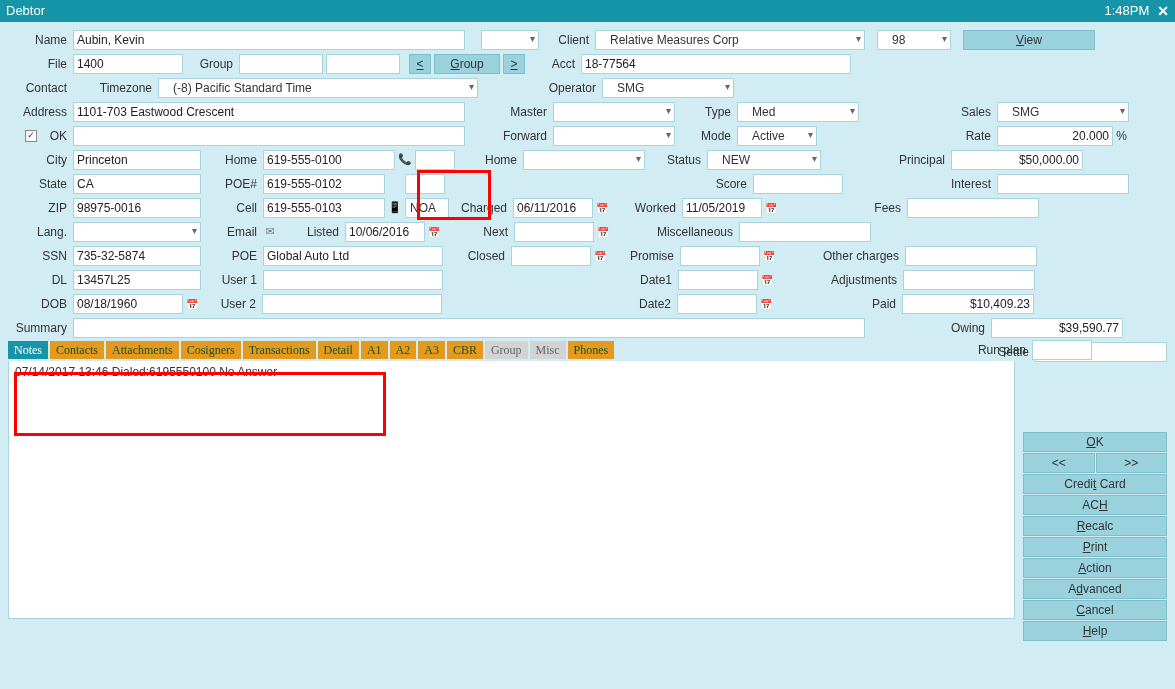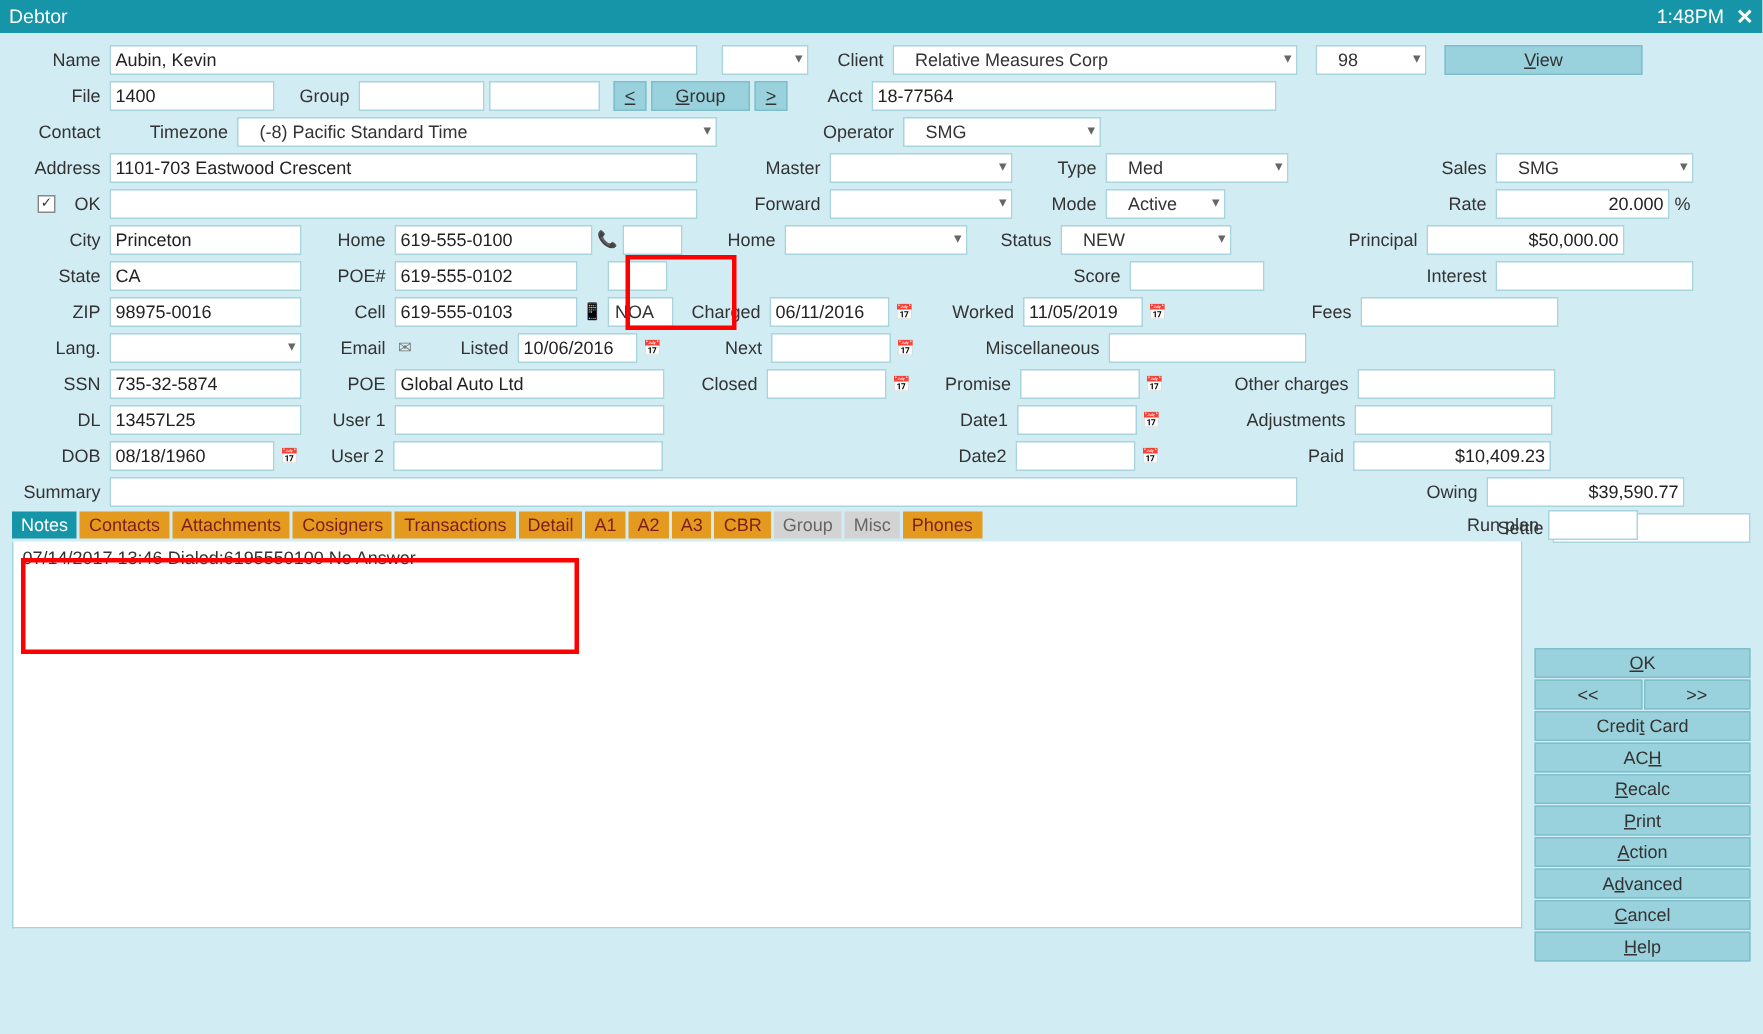--- a/index.html
+++ b/index.html
@@ -127,21 +127,21 @@
   }
   .tab {
     height: 18px;
     line-height: 18px;
     padding: 0 6px;
     font-size: 12px;
     cursor: pointer;
     color: #222;
   }
   .tab-active { background: #1795a8; color: #fff; }
-  .tab-orange { background: #e49a1e; color: #7f1d1d; }
+  .tab-orange { background: #e49a1e; color: #14532d; }
   .tab-gray { background: #d3d3d3; color: #666; }
   .notes-area {
     background: #fff;
     margin: 0 160px 0 8px;
     height: 258px;
     padding: 4px 6px;
     border: 1px solid #a8d4de;
     border-top: none;
     font-size: 12px;
   }
@@ -382,21 +382,21 @@
     <input class="inp inp-num" style="width: 132px;" value="$39,590.77">
   </div>
 
   <div class="row">
     <span style="flex:1"></span>
     <span class="lbl" style="width:60px">Settle</span>
     <input class="inp inp-num" style="width: 132px;" value="">
   </div>
 
   <div class="row" style="height:20px; margin-top:-24px;">
-    <div class="tabs-row" style="margin-top:0; padding-left:0;">
+    <div class="tabs-row" style="margin-top:0; padding-left:0;font-family:Liberation Serif, serif;">
       <span class="tab tab-active">Notes</span>
       <span class="tab tab-orange">Contacts</span>
       <span class="tab tab-orange">Attachments</span>
       <span class="tab tab-orange">Cosigners</span>
       <span class="tab tab-orange">Transactions</span>
       <span class="tab tab-orange">Detail</span>
       <span class="tab tab-orange">A1</span>
       <span class="tab tab-orange">A2</span>
       <span class="tab tab-orange">A3</span>
       <span class="tab tab-orange">CBR</span>

